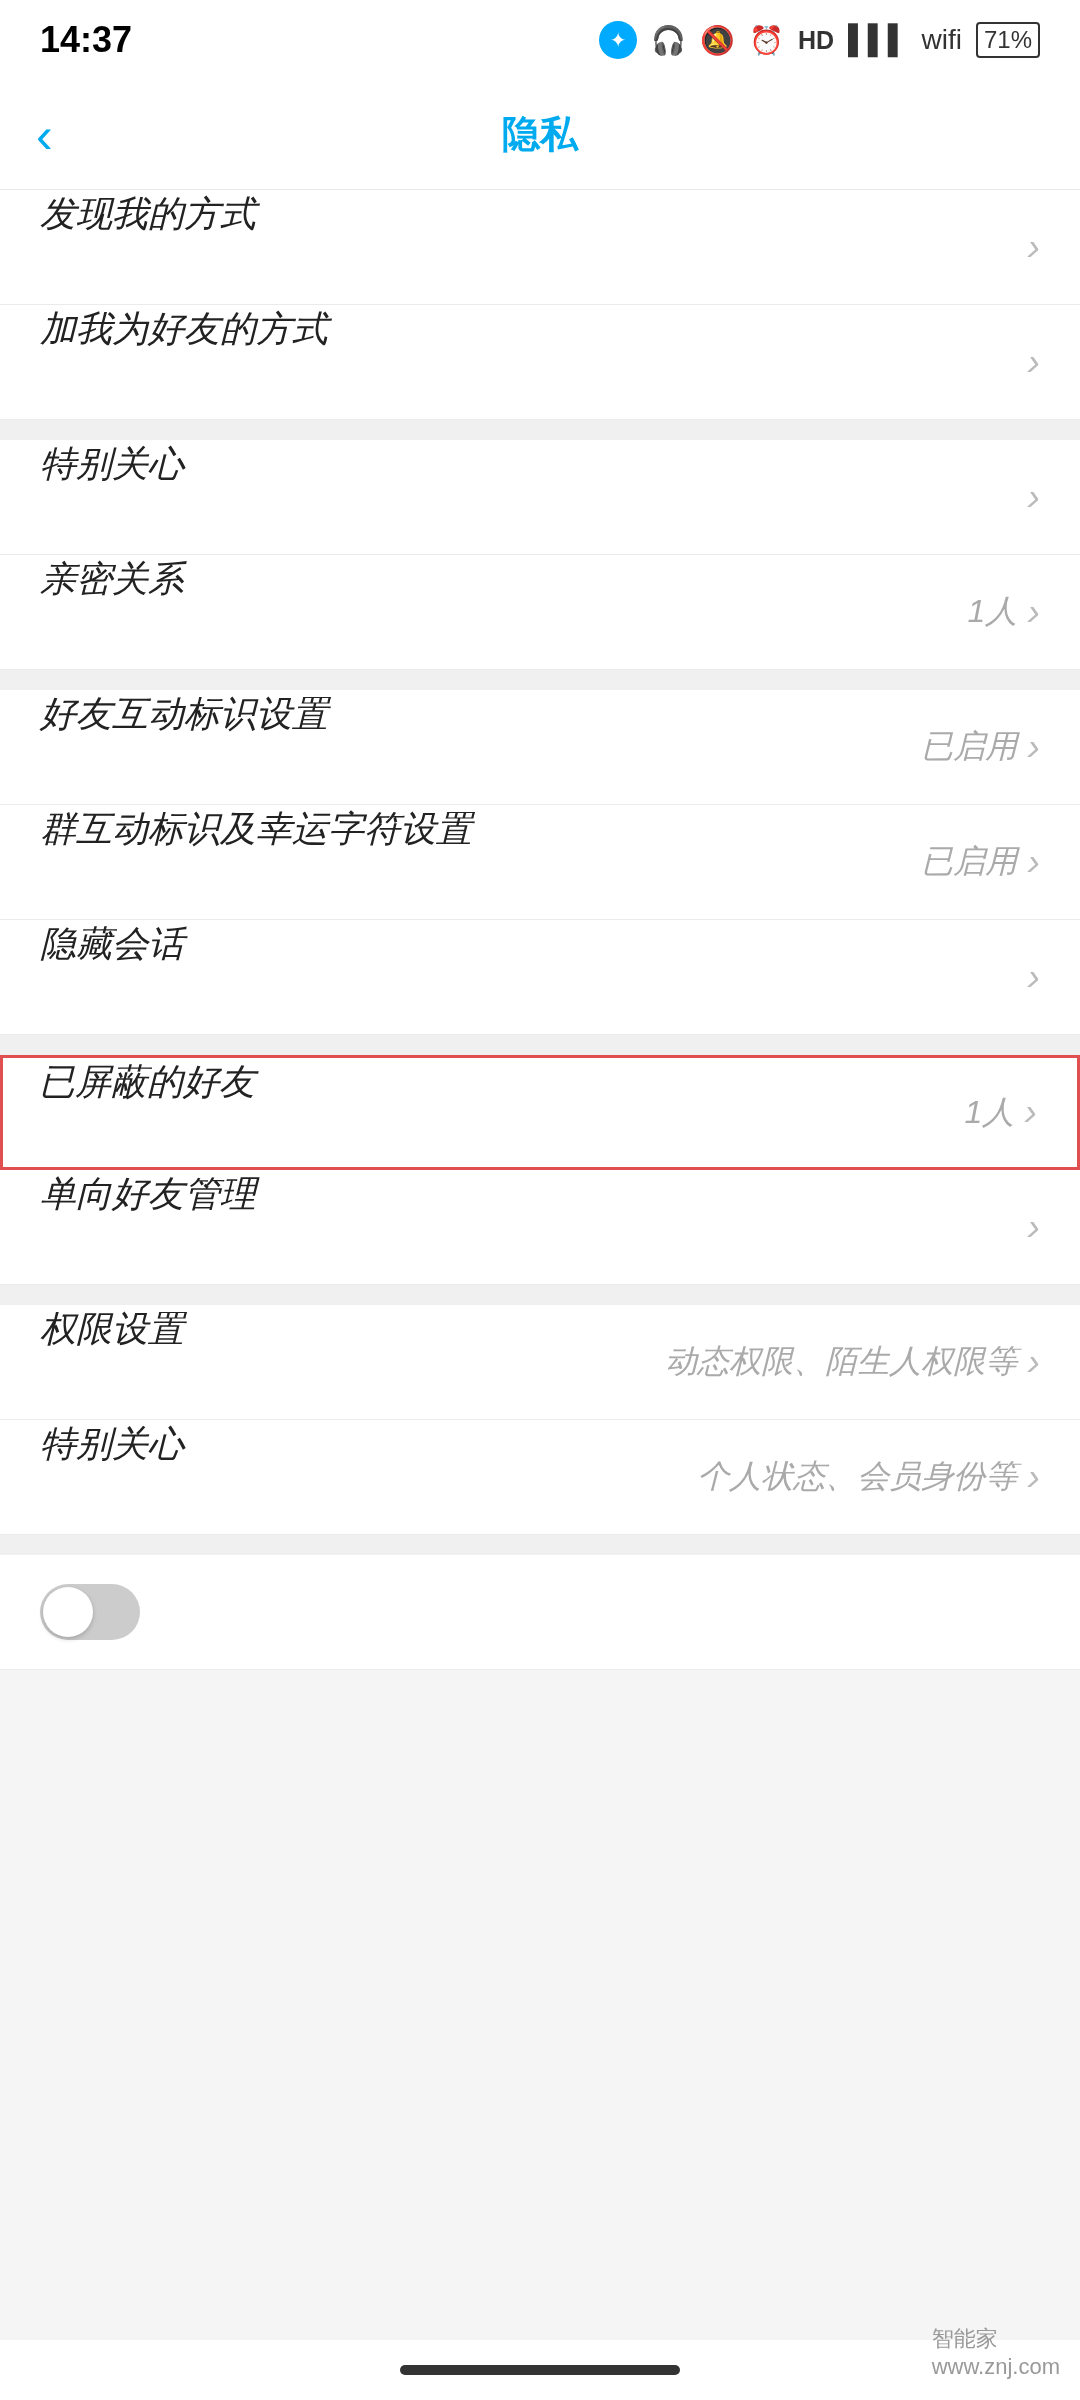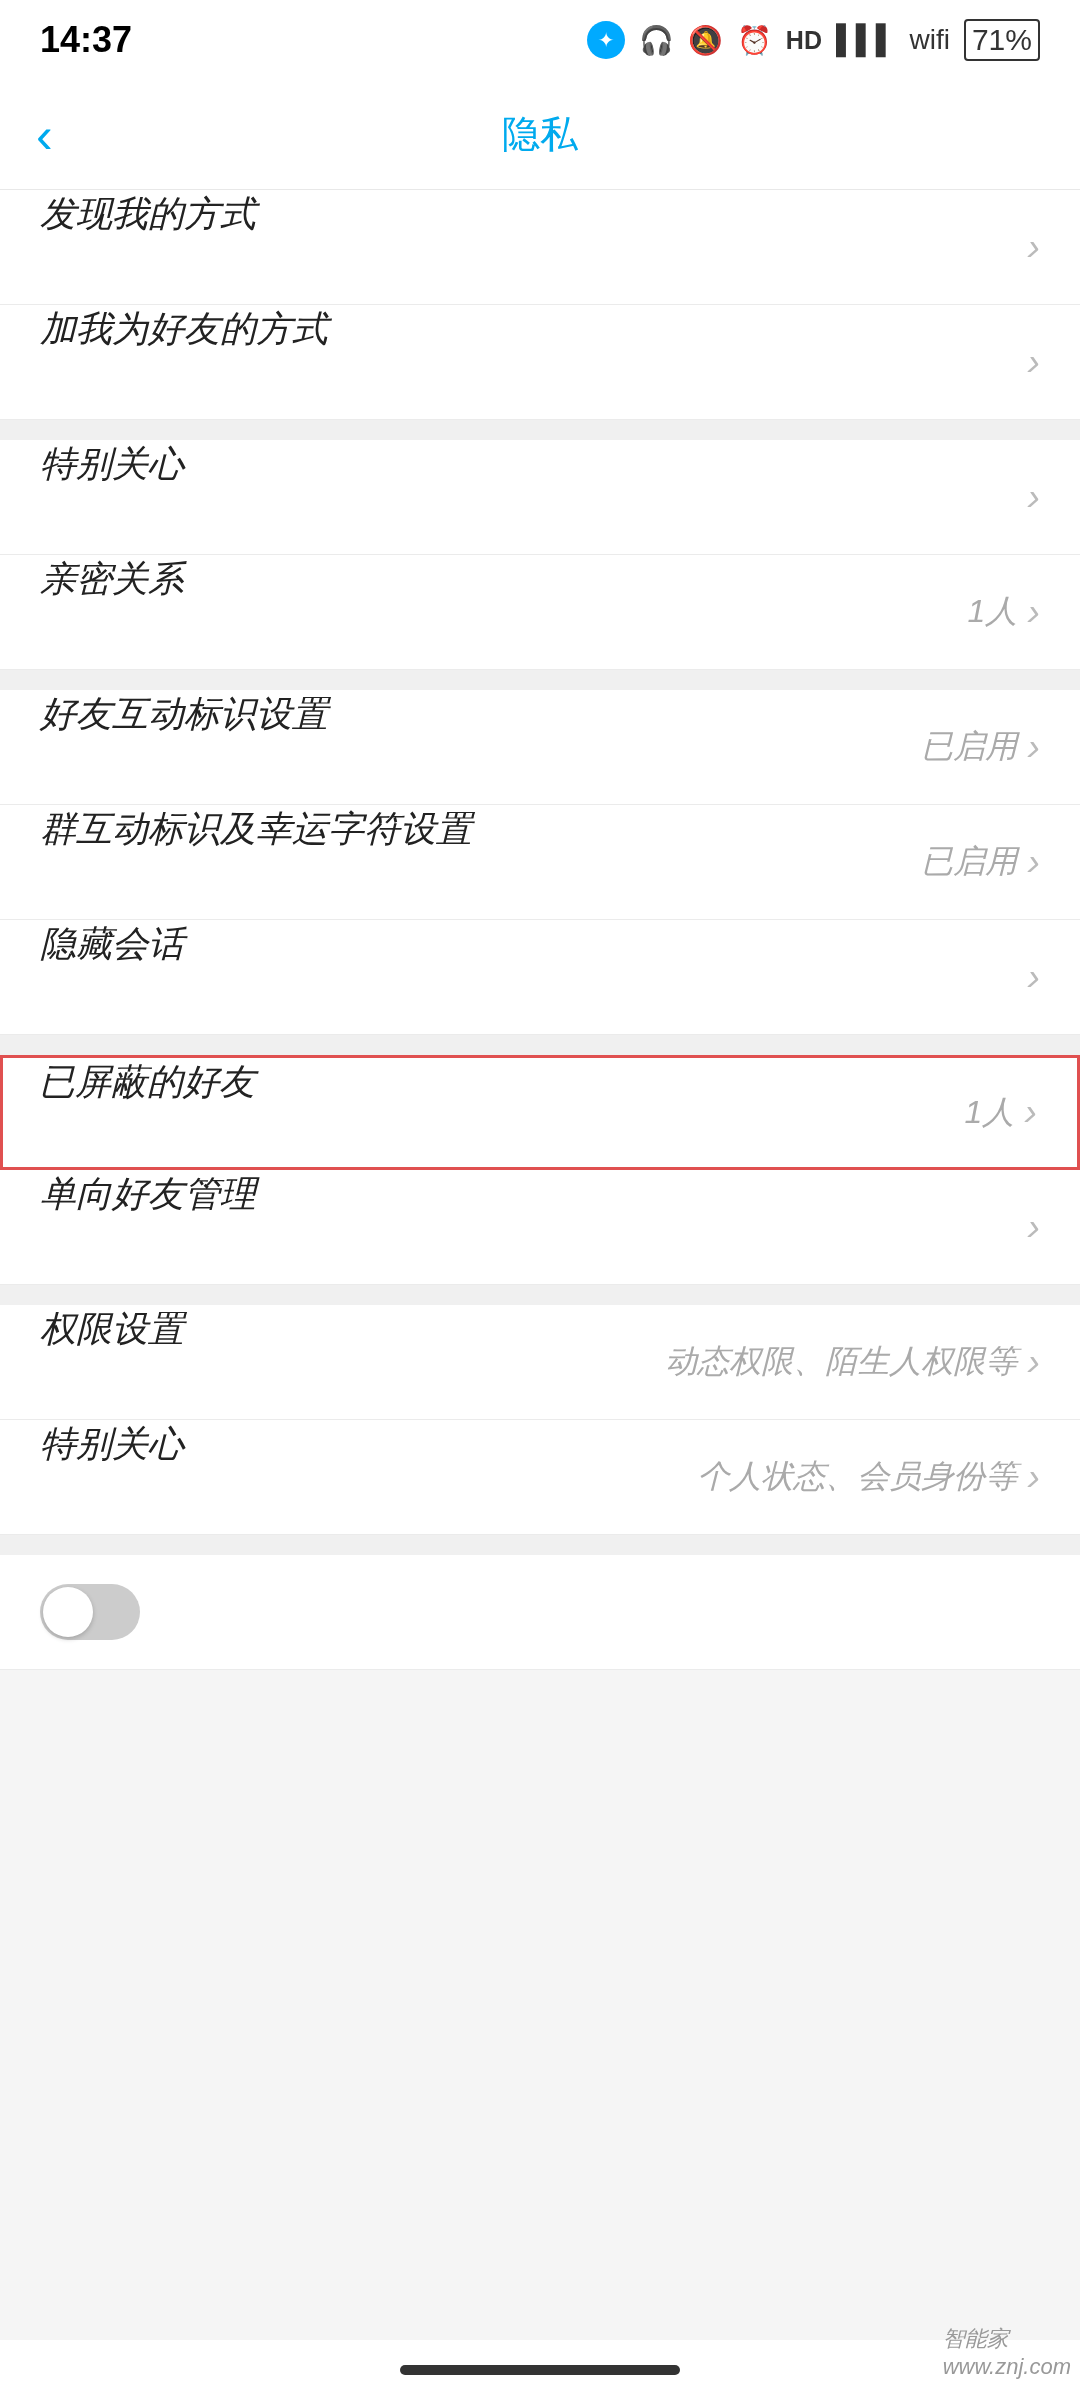--- a/index.html
+++ b/index.html
@@ -40,21 +40,21 @@
       height: 38px;
       background: #00aaff;
       border-radius: 50%;
       display: flex;
       align-items: center;
       justify-content: center;
       color: #fff;
       font-size: 20px;
     }
     .battery {
-      font-size: 30px;
+      font-size: 24px;
       color: #333;
       border: 2px solid #333;
       border-radius: 4px;
       padding: 2px 6px;
     }
 
     
     .nav-bar {
       width: 100%;
       height: 110px;
@@ -69,21 +69,21 @@
       position: absolute;
       left: 36px;
       font-size: 44px;
       color: #00aaee;
       cursor: pointer;
       display: flex;
       align-items: center;
     }
     .nav-title {
       font-size: 38px;
-      font-weight: 400;
+      font-weight: 700;
       color: #00aaee;
     }
 
     
     .section-gap {
       height: 20px;
       background: #f0f0f0;
     }
 
     
@@ -159,25 +159,24 @@
     .home-bar {
       width: 280px;
       height: 10px;
       background: #333;
       border-radius: 5px;
     }
 
     .watermark {
       position: fixed;
       bottom: 20px;
-      right: 9px;
+      right: 20px;
       font-size: 22px;
       color: #999;
       z-index: 100;
-      font-style: italic;
     }
   </style>
 </head>
 <body>
 
 <div class="status-bar">
   <div class="status-time">14:37</div>
   <div class="status-icons">
     <div class="status-bird">✦</div>
     <span>🎧</span>

